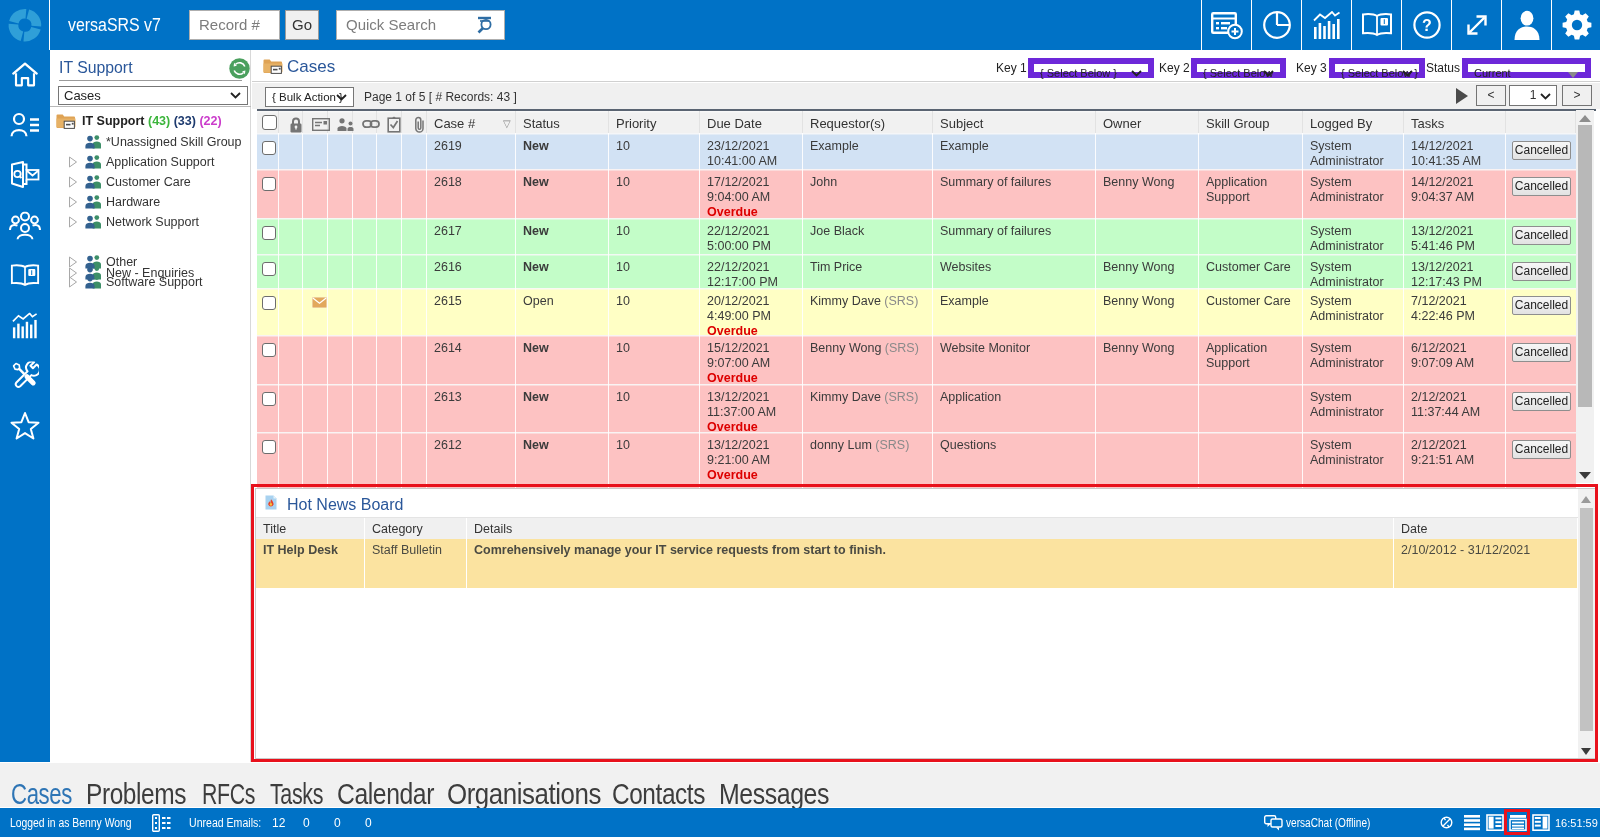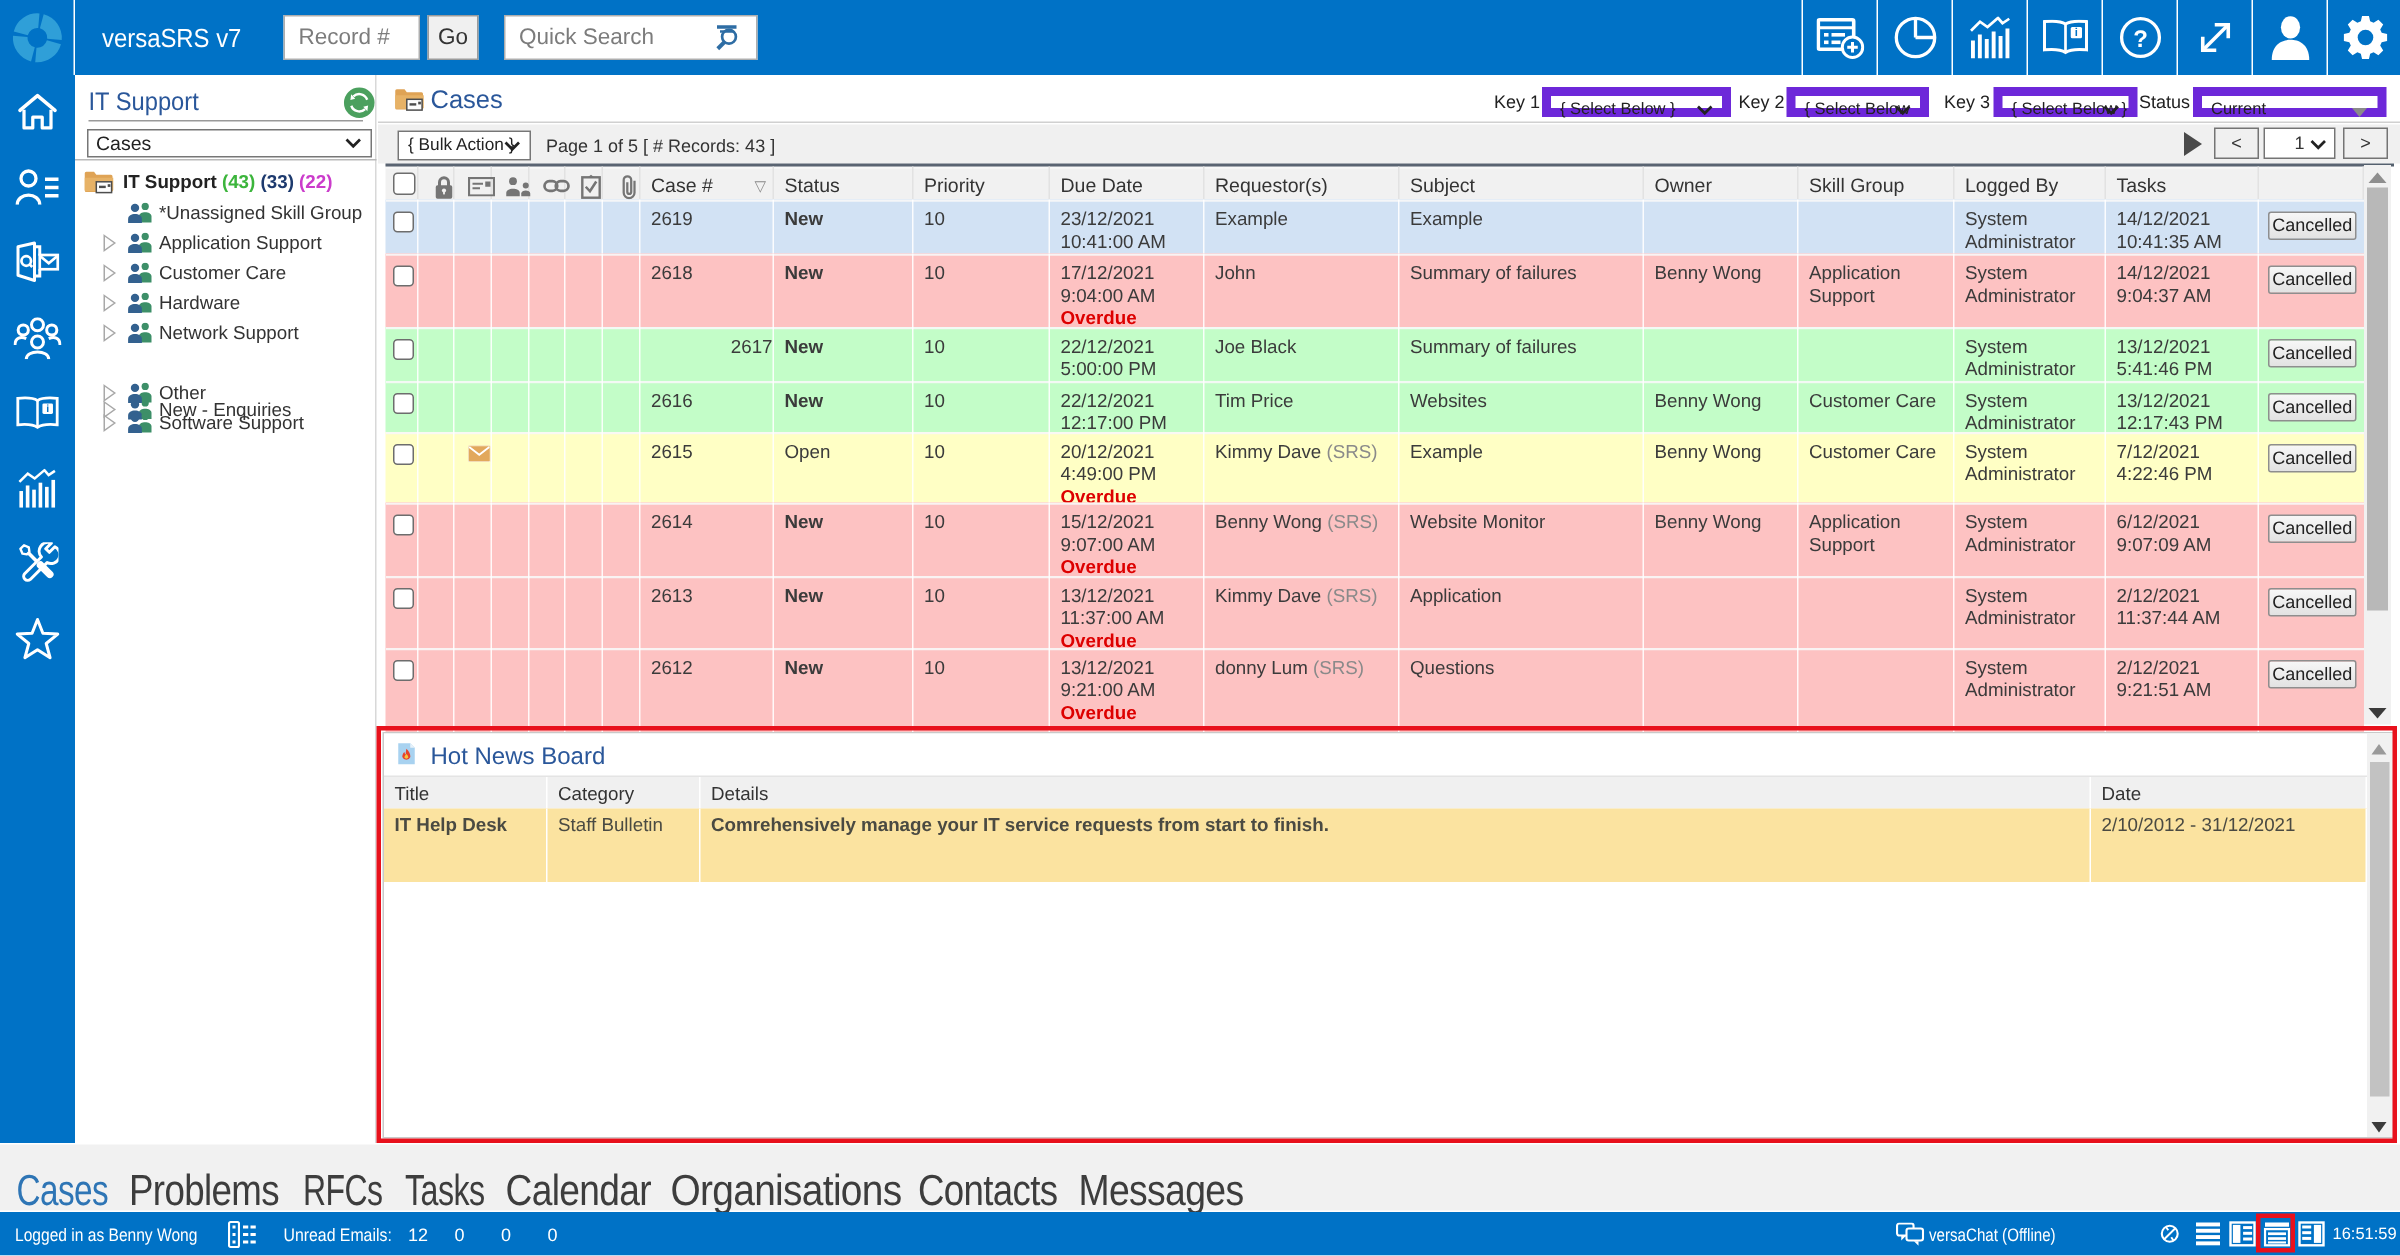--- a/index.html
+++ b/index.html
@@ -470,21 +470,21 @@
         </div>
 </div>
 <div class="row" style="top:109px; height:36px; background:#c3fdc8;">
 <div class="cell" style="left:0px; width:22px;padding-top:8px;padding-left:5px;"><span class="cbx"></span></div>
 <div class="cell" style="left:22px; width:24px;"></div>
 <div class="cell" style="left:46px; width:25px;padding-top:9px;padding-left:9px;"></div>
 <div class="cell" style="left:71px; width:25px;"></div>
 <div class="cell" style="left:96px; width:24px;"></div>
 <div class="cell" style="left:120px; width:25px;"></div>
 <div class="cell" style="left:145px; width:25px;"></div>
-<div class="cell" style="left:170px; width:89px;padding-top:6px;text-align:right;">2617</div>
+<div class="cell" style="left:170px; width:89px;padding-top:6px;">2617</div>
 <div class="cell" style="left:259px; width:93px;padding-top:6px;"><b>New</b></div>
 <div class="cell" style="left:352px; width:91px;padding-top:6px;">10</div>
 <div class="cell" style="left:443px; width:103px;padding-top:6px;">22/12/2021<br>5:00:00 PM</div>
 <div class="cell" style="left:546px; width:130px;padding-top:6px;">Joe Black</div>
 <div class="cell" style="left:676px; width:163px;padding-top:6px;">Summary of failures</div>
 <div class="cell" style="left:839px; width:103px;padding-top:6px;"></div>
 <div class="cell" style="left:942px; width:104px;padding-top:6px;"></div>
 <div class="cell" style="left:1046px; width:101px;padding-top:6px;">System<br>Administrator</div>
 <div class="cell" style="left:1147px; width:102px;padding-top:6px;">13/12/2021<br>5:41:46 PM</div>
 <div class="cell" style="left:1249px; width:70px; border-right:none;">

